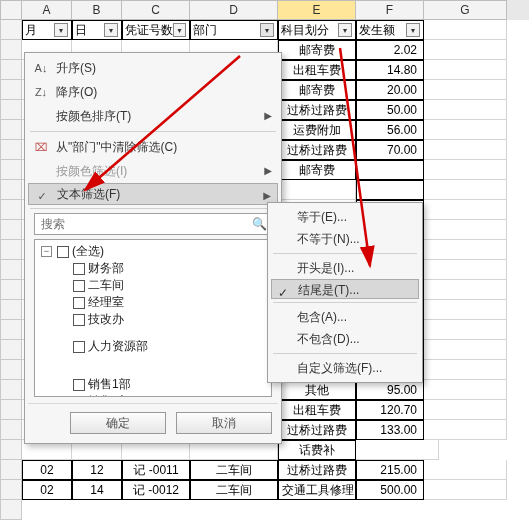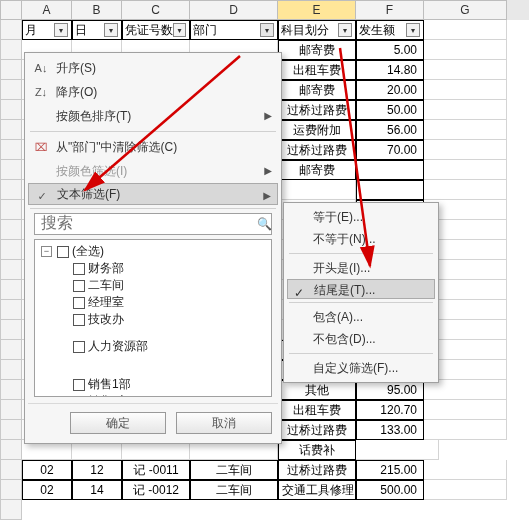--- a/index.html
+++ b/index.html
@@ -137,23 +137,22 @@
     align-items: center;
     border: 1px solid #a0a0a0;
     background: #fff;
     height: 22px;
     padding: 0 4px;
   }
   .searchbox input {
     flex: 1;
     border: none;
     outline: none;
-    font-size: 16px;
+    font-size: 12px;
     color: #888;
-    font-family: Liberation Mono, monospace;
   }
   .searchbox .sicon { color: #666; font-size: 12px; margin-left: 4px;}
   .treebox {
     margin: 0 6px 6px 6px;
     border: 1px solid #a0a0a0;
     background: #fff;
     height: 158px;
     overflow-y: auto;
     padding: 3px 2px;
   }
@@ -193,21 +192,21 @@
     width: 96px; height: 22px;
     border: 1px solid #999;
     background: linear-gradient(#fdfdfd,#e6e6e6);
     text-align: center;
     line-height: 20px;
     color: #555;
   }
   
   .submenu {
     position: absolute;
-    top: 202px; left: 283px;
+    top: 202px; left: 267px;
     width: 156px;
     background: #f6f6f6;
     border: 1px solid #a0a0a0;
     box-shadow: 3px 3px 6px rgba(0,0,0,0.25);
     padding: 3px;
     z-index: 30;
   }
   .srow {
     height: 22px;
     line-height: 22px;
@@ -299,21 +298,21 @@
     <div class="cell wG"></div>
   </div>
 
   <div id="gridbody">
       <div class="row">
         <div class="cell wA"></div>
         <div class="cell wB"></div>
         <div class="cell wC"></div>
         <div class="cell wD"></div>
         <div class="cell wE bordered">邮寄费</div>
-        <div class="cell wF bordered amount">5.00</div>
+        <div class="cell wF bordered amount">2.02</div>
         <div class="cell wG"></div>
       </div>
       <div class="row">
         <div class="cell wA"></div>
         <div class="cell wB"></div>
         <div class="cell wC"></div>
         <div class="cell wD"></div>
         <div class="cell wE bordered">出租车费</div>
         <div class="cell wF bordered amount">14.80</div>
         <div class="cell wG"></div>

